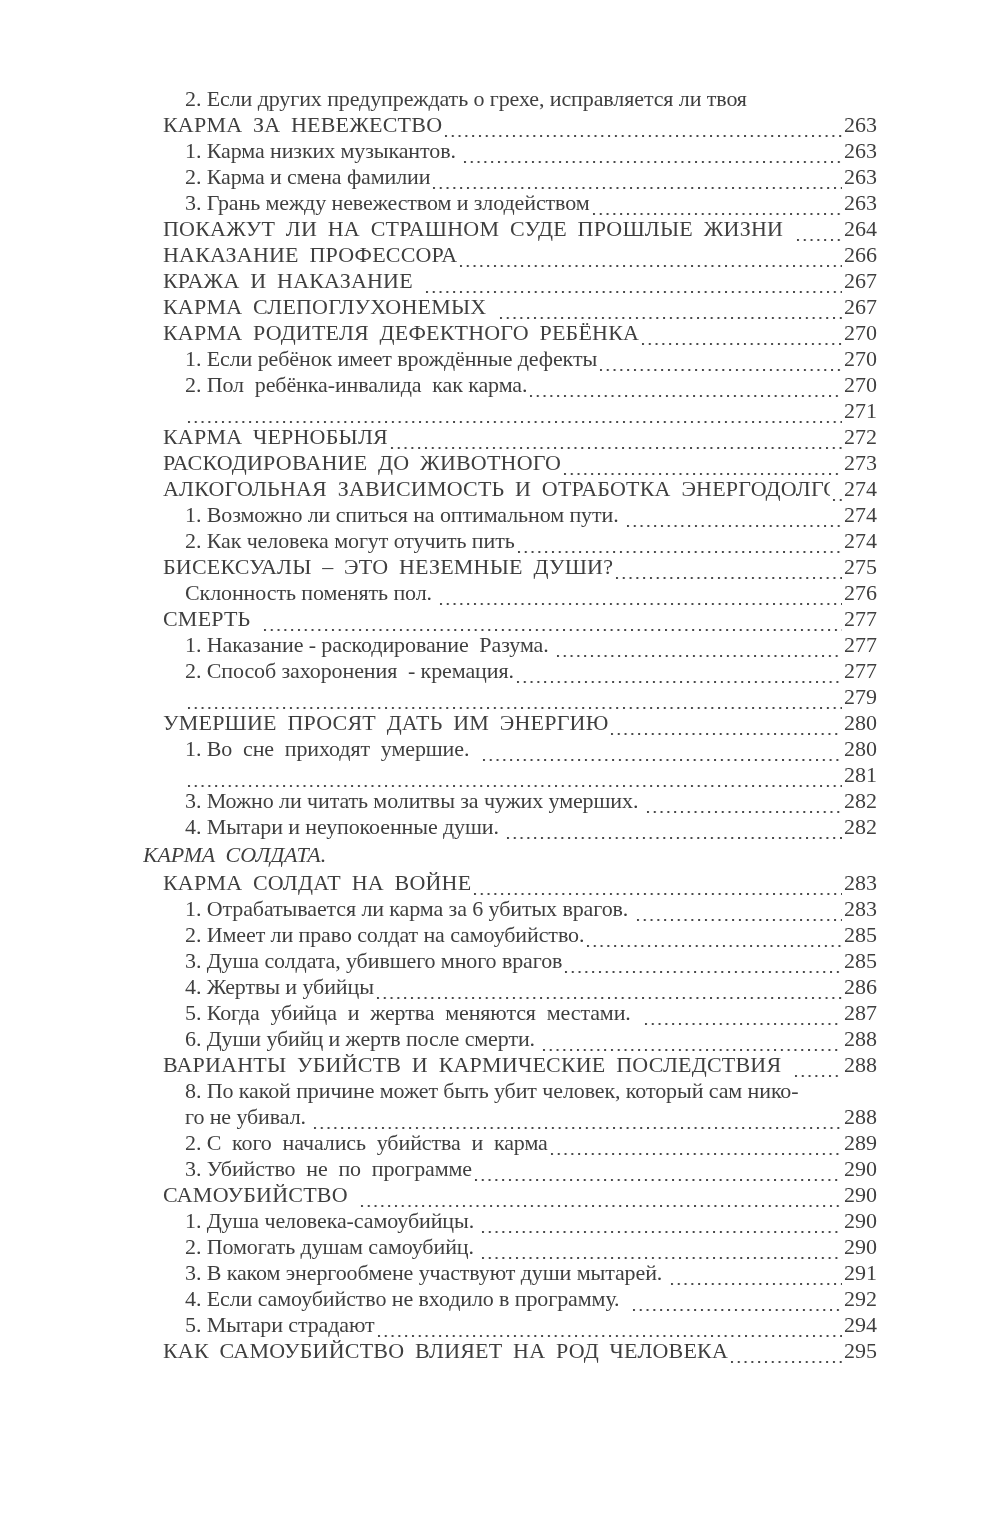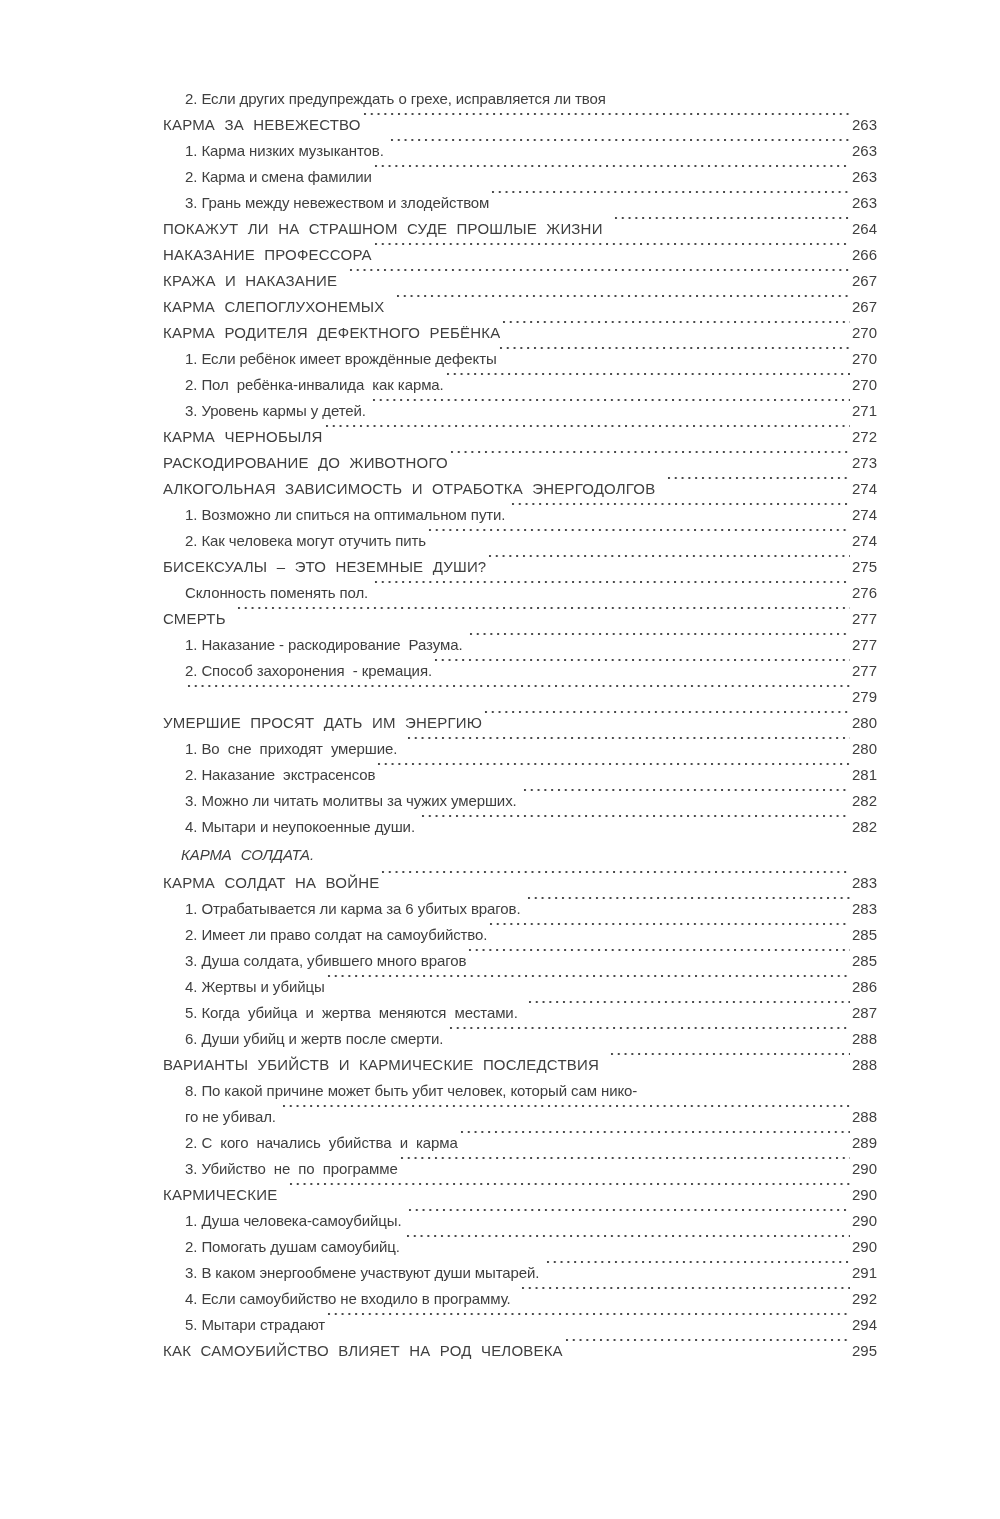--- a/index.html
+++ b/index.html
@@ -16,41 +16,41 @@
     overflow: hidden;
   }
   .toc {
     position: absolute;
     left: 143px;
     top: 86px;
     width: 734px;
   }
   .row {
     display: flex;
-    align-items: flex-start;
+    align-items: flex-end;
     line-height: 26px;
-    font-size: 15px;
+    font-size: 22px;
     white-space: pre;
     letter-spacing: -0.1px;
+    font-family: Liberation Serif, serif;
   }
   .row.section {
     padding-left: 20px;
     word-spacing: 5px;
     letter-spacing: 0.2px;
   }
   .row.item, .row.item-first, .row.item-cont {
     padding-left: 42px;
   }
   .row.label {
     padding-left: 0;
     font-style: italic;
     word-spacing: 5px;
     margin-top: 2px;
     margin-bottom: 2px;
-    margin-left: 38px;
   }
   .t {
     flex: 0 1 auto;
     overflow: hidden;
   }
   .leader {
     flex: 1 0 10px;
     height: 4px;
     margin: 0 2px;
     background-image: radial-gradient(circle at 2px 2px, #4a4a4a 1.25px, rgba(0,0,0,0) 1.5px);
@@ -72,50 +72,50 @@
     <div class="row item"><span class="t">1. Карма низких музыкантов. </span><span class="leader"></span><span class="pg">263</span></div>
     <div class="row item"><span class="t">2. Карма и смена фамилии</span><span class="leader"></span><span class="pg">263</span></div>
     <div class="row item"><span class="t">3. Грань между невежеством и злодейством</span><span class="leader"></span><span class="pg">263</span></div>
     <div class="row section"><span class="t">ПОКАЖУТ ЛИ НА СТРАШНОМ СУДЕ ПРОШЛЫЕ ЖИЗНИ </span><span class="leader"></span><span class="pg">264</span></div>
     <div class="row section"><span class="t">НАКАЗАНИЕ ПРОФЕССОРА</span><span class="leader"></span><span class="pg">266</span></div>
     <div class="row section"><span class="t">КРАЖА И НАКАЗАНИЕ </span><span class="leader"></span><span class="pg">267</span></div>
     <div class="row section"><span class="t">КАРМА СЛЕПОГЛУХОНЕМЫХ </span><span class="leader"></span><span class="pg">267</span></div>
     <div class="row section"><span class="t">КАРМА РОДИТЕЛЯ ДЕФЕКТНОГО РЕБЁНКА</span><span class="leader"></span><span class="pg">270</span></div>
     <div class="row item"><span class="t">1. Если ребёнок имеет врождённые дефекты</span><span class="leader"></span><span class="pg">270</span></div>
     <div class="row item"><span class="t">2. Пол  ребёнка-инвалида  как карма.</span><span class="leader"></span><span class="pg">270</span></div>
-    <div class="row item"><span class="t">3. Уровень кармы у детей. </span><span class="leader"></span><span class="pg">271</span></div>
+    <div class="row item"><span class="leader"></span><span class="pg">271</span></div>
     <div class="row section"><span class="t">КАРМА ЧЕРНОБЫЛЯ</span><span class="leader"></span><span class="pg">272</span></div>
     <div class="row section"><span class="t">РАСКОДИРОВАНИЕ ДО ЖИВОТНОГО</span><span class="leader"></span><span class="pg">273</span></div>
     <div class="row section"><span class="t">АЛКОГОЛЬНАЯ ЗАВИСИМОСТЬ И ОТРАБОТКА ЭНЕРГОДОЛГОВ </span><span class="leader"></span><span class="pg">274</span></div>
     <div class="row item"><span class="t">1. Возможно ли спиться на оптимальном пути. </span><span class="leader"></span><span class="pg">274</span></div>
     <div class="row item"><span class="t">2. Как человека могут отучить пить</span><span class="leader"></span><span class="pg">274</span></div>
     <div class="row section"><span class="t">БИСЕКСУАЛЫ – ЭТО НЕЗЕМНЫЕ ДУШИ?</span><span class="leader"></span><span class="pg">275</span></div>
     <div class="row item"><span class="t">Склонность поменять пол. </span><span class="leader"></span><span class="pg">276</span></div>
     <div class="row section"><span class="t">СМЕРТЬ </span><span class="leader"></span><span class="pg">277</span></div>
     <div class="row item"><span class="t">1. Наказание - раскодирование  Разума. </span><span class="leader"></span><span class="pg">277</span></div>
     <div class="row item"><span class="t">2. Способ захоронения  - кремация.</span><span class="leader"></span><span class="pg">277</span></div>
     <div class="row item"><span class="leader"></span><span class="pg">279</span></div>
     <div class="row section"><span class="t">УМЕРШИЕ ПРОСЯТ ДАТЬ ИМ ЭНЕРГИЮ</span><span class="leader"></span><span class="pg">280</span></div>
     <div class="row item"><span class="t">1. Во  сне  приходят  умершие.  </span><span class="leader"></span><span class="pg">280</span></div>
-    <div class="row item"><span class="t">2. Наказание  экстрасенсов</span><span class="leader"></span><span class="pg">281</span></div>
+    <div class="row item"><span class="leader"></span><span class="pg">281</span></div>
     <div class="row item"><span class="t">3. Можно ли читать молитвы за чужих умерших. </span><span class="leader"></span><span class="pg">282</span></div>
     <div class="row item"><span class="t">4. Мытари и неупокоенные души. </span><span class="leader"></span><span class="pg">282</span></div>
     <div class="row label"><span class="t">КАРМА СОЛДАТА.</span></div>
     <div class="row section"><span class="t">КАРМА СОЛДАТ НА ВОЙНЕ</span><span class="leader"></span><span class="pg">283</span></div>
     <div class="row item"><span class="t">1. Отрабатывается ли карма за 6 убитых врагов. </span><span class="leader"></span><span class="pg">283</span></div>
     <div class="row item"><span class="t">2. Имеет ли право солдат на самоубийство.</span><span class="leader"></span><span class="pg">285</span></div>
     <div class="row item"><span class="t">3. Душа солдата, убившего много врагов</span><span class="leader"></span><span class="pg">285</span></div>
     <div class="row item"><span class="t">4. Жертвы и убийцы</span><span class="leader"></span><span class="pg">286</span></div>
     <div class="row item"><span class="t">5. Когда  убийца  и  жертва  меняются  местами.  </span><span class="leader"></span><span class="pg">287</span></div>
     <div class="row item"><span class="t">6. Души убийц и жертв после смерти. </span><span class="leader"></span><span class="pg">288</span></div>
     <div class="row section"><span class="t">ВАРИАНТЫ УБИЙСТВ И КАРМИЧЕСКИЕ ПОСЛЕДСТВИЯ </span><span class="leader"></span><span class="pg">288</span></div>
     <div class="row item-first"><span class="t">8. По какой причине может быть убит человек, который сам нико-</span></div>
     <div class="row item-cont"><span class="t">го не убивал. </span><span class="leader"></span><span class="pg">288</span></div>
     <div class="row item"><span class="t">2. С  кого  начались  убийства  и  карма</span><span class="leader"></span><span class="pg">289</span></div>
     <div class="row item"><span class="t">3. Убийство  не  по  программе</span><span class="leader"></span><span class="pg">290</span></div>
-    <div class="row section"><span class="t">КАРМИЧЕСКИЕ </span><span class="leader"></span><span class="pg">290</span></div>
+    <div class="row section"><span class="t">САМОУБИЙСТВО </span><span class="leader"></span><span class="pg">290</span></div>
     <div class="row item"><span class="t">1. Душа человека-самоубийцы. </span><span class="leader"></span><span class="pg">290</span></div>
     <div class="row item"><span class="t">2. Помогать душам самоубийц. </span><span class="leader"></span><span class="pg">290</span></div>
     <div class="row item"><span class="t">3. В каком энергообмене участвуют души мытарей. </span><span class="leader"></span><span class="pg">291</span></div>
     <div class="row item"><span class="t">4. Если самоубийство не входило в программу.  </span><span class="leader"></span><span class="pg">292</span></div>
     <div class="row item"><span class="t">5. Мытари страдают</span><span class="leader"></span><span class="pg">294</span></div>
     <div class="row section"><span class="t">КАК САМОУБИЙСТВО ВЛИЯЕТ НА РОД ЧЕЛОВЕКА</span><span class="leader"></span><span class="pg">295</span></div>
   </div>
 
 </body></html>

